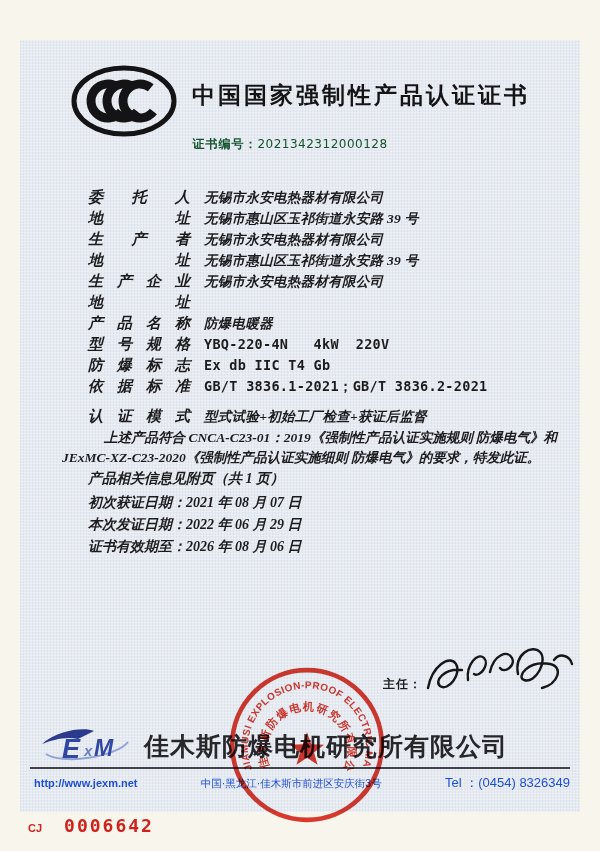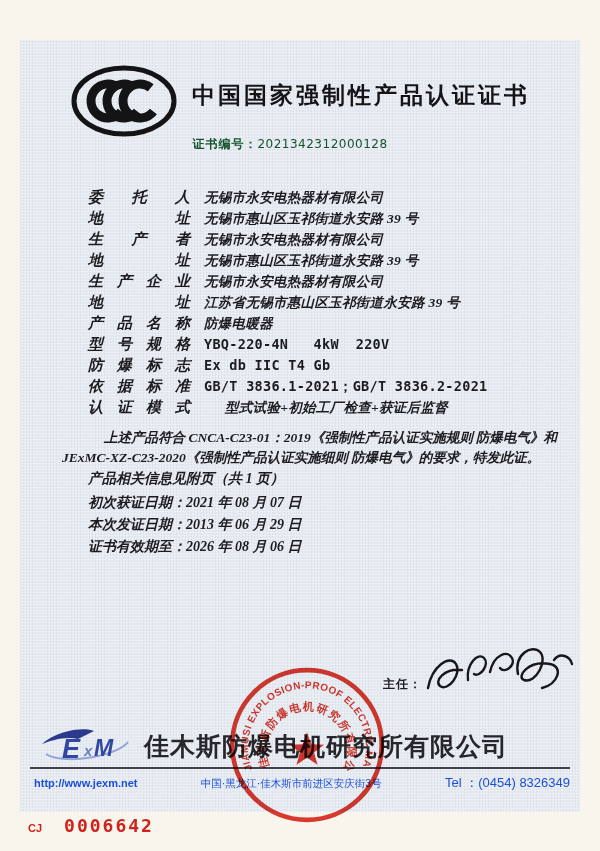--- a/index.html
+++ b/index.html
@@ -27,21 +27,21 @@
   }
   .cert-no {
     position:absolute; left:0; top:136px; width:580px; text-align:center;
     font-size:12px; color:#14532d;
   }
   .cert-no .lbl { font-weight:bold; letter-spacing:1px; }
   .cert-no .num { font-family:"DejaVu Sans","Liberation Sans",sans-serif; letter-spacing:.5px; }
 
   .fields { position:absolute; left:88px; top:188px; width:470px; }
   .field-row { display:flex; align-items:baseline; height:21px; }
-  .field-row.gap-above { margin-top:0;gap:21px; }
+  .field-row.gap-above { margin-top:9px; }
   .field-label {
     width:102px; flex:0 0 102px;
     font-size:15px; font-weight:bold; letter-spacing:0;
     text-align:justify; text-align-last:justify;
     font-style:italic;
   }
   .field-value {
     margin-left:14px; font-size:13.5px; font-weight:bold; font-style:italic;
     white-space:pre; letter-spacing:.3px;
   }
@@ -121,21 +121,20 @@
     <div class="field-row">
       <span class="field-label">地址</span>
       <span class="field-value">无锡市惠山区玉祁街道永安路 39 号</span>
     </div>
     <div class="field-row">
       <span class="field-label">生产企业</span>
       <span class="field-value">无锡市永安电热器材有限公司</span>
     </div>
     <div class="field-row">
       <span class="field-label">地址</span>
-      <span class="field-value">江苏省无锡市惠山区玉祁街道永安路 39 号</span>
     </div>
     <div class="field-row">
       <span class="field-label">产品名称</span>
       <span class="field-value">防爆电暖器</span>
     </div>
     <div class="field-row">
       <span class="field-label">型号规格</span>
       <span class="field-value latin">YBQ-220-4N   4kW  220V</span>
     </div>
     <div class="field-row">
@@ -154,21 +153,21 @@
 
   <div class="statement">
     <div class="l1">上述产品符合 CNCA-C23-01：2019《强制性产品认证实施规则 防爆电气》和</div>
     <div class="l2">JExMC-XZ-C23-2020《强制性产品认证实施细则 防爆电气》的要求，特发此证。</div>
   </div>
 
   <div class="attach-note">产品相关信息见附页（共 1 页）</div>
 
   <div class="dates">
     <div>初次获证日期：2021 年 08 月 07 日</div>
-    <div>本次发证日期：2013 年 06 月 29 日</div>
+    <div>本次发证日期：2022 年 06 月 29 日</div>
     <div>证书有效期至：2026 年 08 月 06 日</div>
   </div>
 
 
   <div class="sig-label">主任：</div>
 
   <svg class="sig-svg" viewBox="0 0 155 80">
     <g fill="none" stroke="#17171a" stroke-width="2.4" stroke-linecap="round" stroke-linejoin="round">
       <path d="M8,46 C12,24 30,12 36,22 C42,32 28,50 20,44 C14,39 24,26 42,28"></path>
       <path d="M48,38 C46,22 58,10 64,16 C70,22 60,36 54,32"></path>

